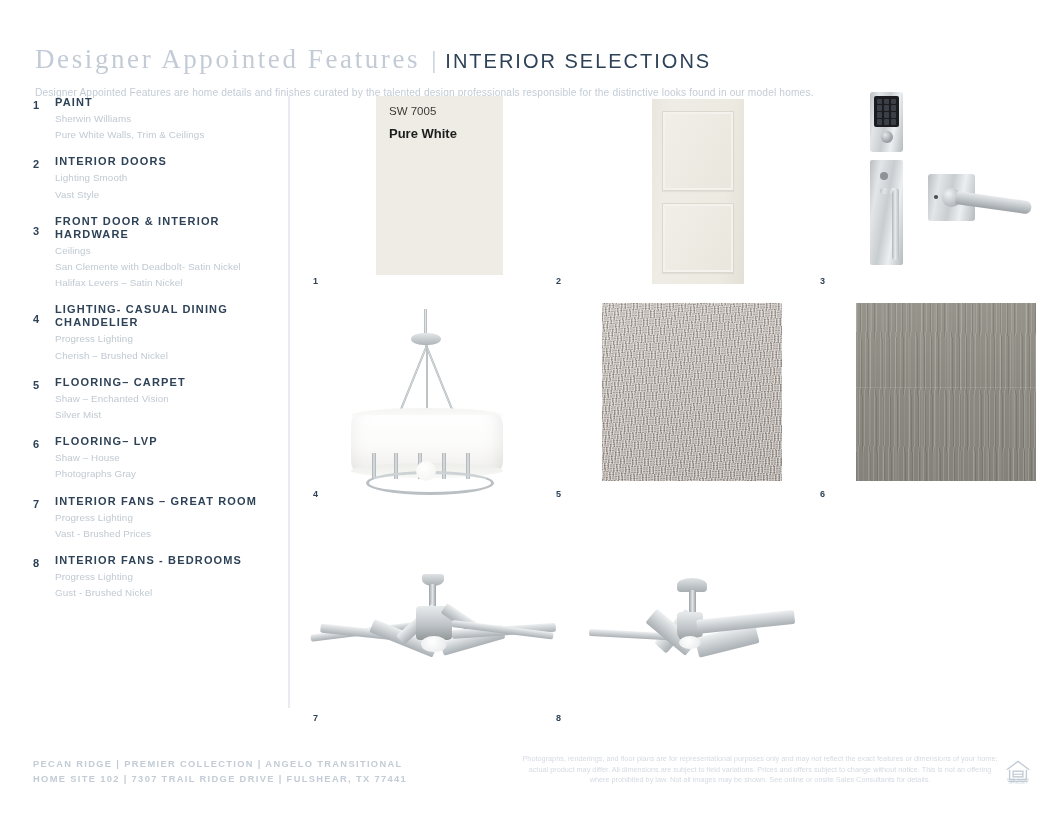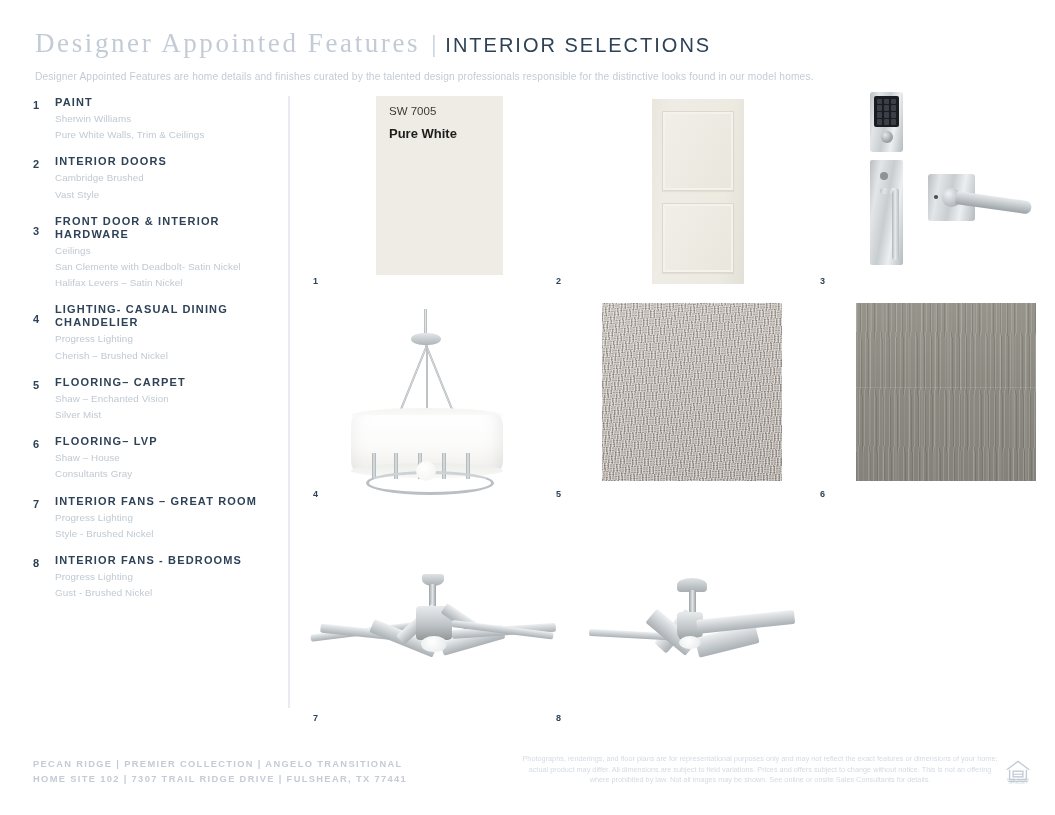--- a/index.html
+++ b/index.html
@@ -13,21 +13,21 @@
     position: relative;
     overflow: hidden;
     font-family: "Liberation Sans", sans-serif;
     -webkit-font-smoothing: antialiased;
   }
 
   
   #header {
     position: absolute;
     left: 35px;
-    top: 28px;
+    top: 44px;
     width: 990px;
   }
   #title-row {
     display: flex;
     align-items: baseline;
     white-space: nowrap;
   }
   #title-main {
     font-family: "Liberation Serif", serif;
     font-size: 27px;
@@ -340,21 +340,21 @@
       <div class="spec-title">PAINT</div>
       <div class="spec-sub">Sherwin Williams</div>
       <div class="spec-sub">Pure White Walls, Trim &amp; Ceilings</div>
     </div>
   </div>
 
   <div class="spec-item">
     <div class="spec-num">2</div>
     <div class="spec-body">
       <div class="spec-title">INTERIOR DOORS</div>
-      <div class="spec-sub">Cambridge Brushed</div>
+      <div class="spec-sub">Lighting Smooth</div>
       <div class="spec-sub">Vast Style</div>
     </div>
   </div>
 
   <div class="spec-item">
     <div class="spec-num mid">3</div>
     <div class="spec-body">
       <div class="spec-title">FRONT DOOR &amp; INTERIOR HARDWARE</div>
       <div class="spec-sub">Ceilings</div>
       <div class="spec-sub">San Clemente with Deadbolt- Satin Nickel</div>
@@ -378,30 +378,30 @@
       <div class="spec-sub">Shaw – Enchanted Vision</div>
       <div class="spec-sub">Silver Mist</div>
     </div>
   </div>
 
   <div class="spec-item">
     <div class="spec-num">6</div>
     <div class="spec-body">
       <div class="spec-title">FLOORING– LVP</div>
       <div class="spec-sub">Shaw – House</div>
-      <div class="spec-sub">Consultants Gray</div>
+      <div class="spec-sub">Photographs Gray</div>
     </div>
   </div>
 
   <div class="spec-item">
     <div class="spec-num">7</div>
     <div class="spec-body">
       <div class="spec-title">INTERIOR FANS – GREAT ROOM</div>
       <div class="spec-sub">Progress Lighting</div>
-      <div class="spec-sub">Style - Brushed Nickel</div>
+      <div class="spec-sub">Vast - Brushed Prices</div>
     </div>
   </div>
 
   <div class="spec-item">
     <div class="spec-num">8</div>
     <div class="spec-body">
       <div class="spec-title">INTERIOR FANS - BEDROOMS</div>
       <div class="spec-sub">Progress Lighting</div>
       <div class="spec-sub">Gust - Brushed Nickel</div>
     </div>

